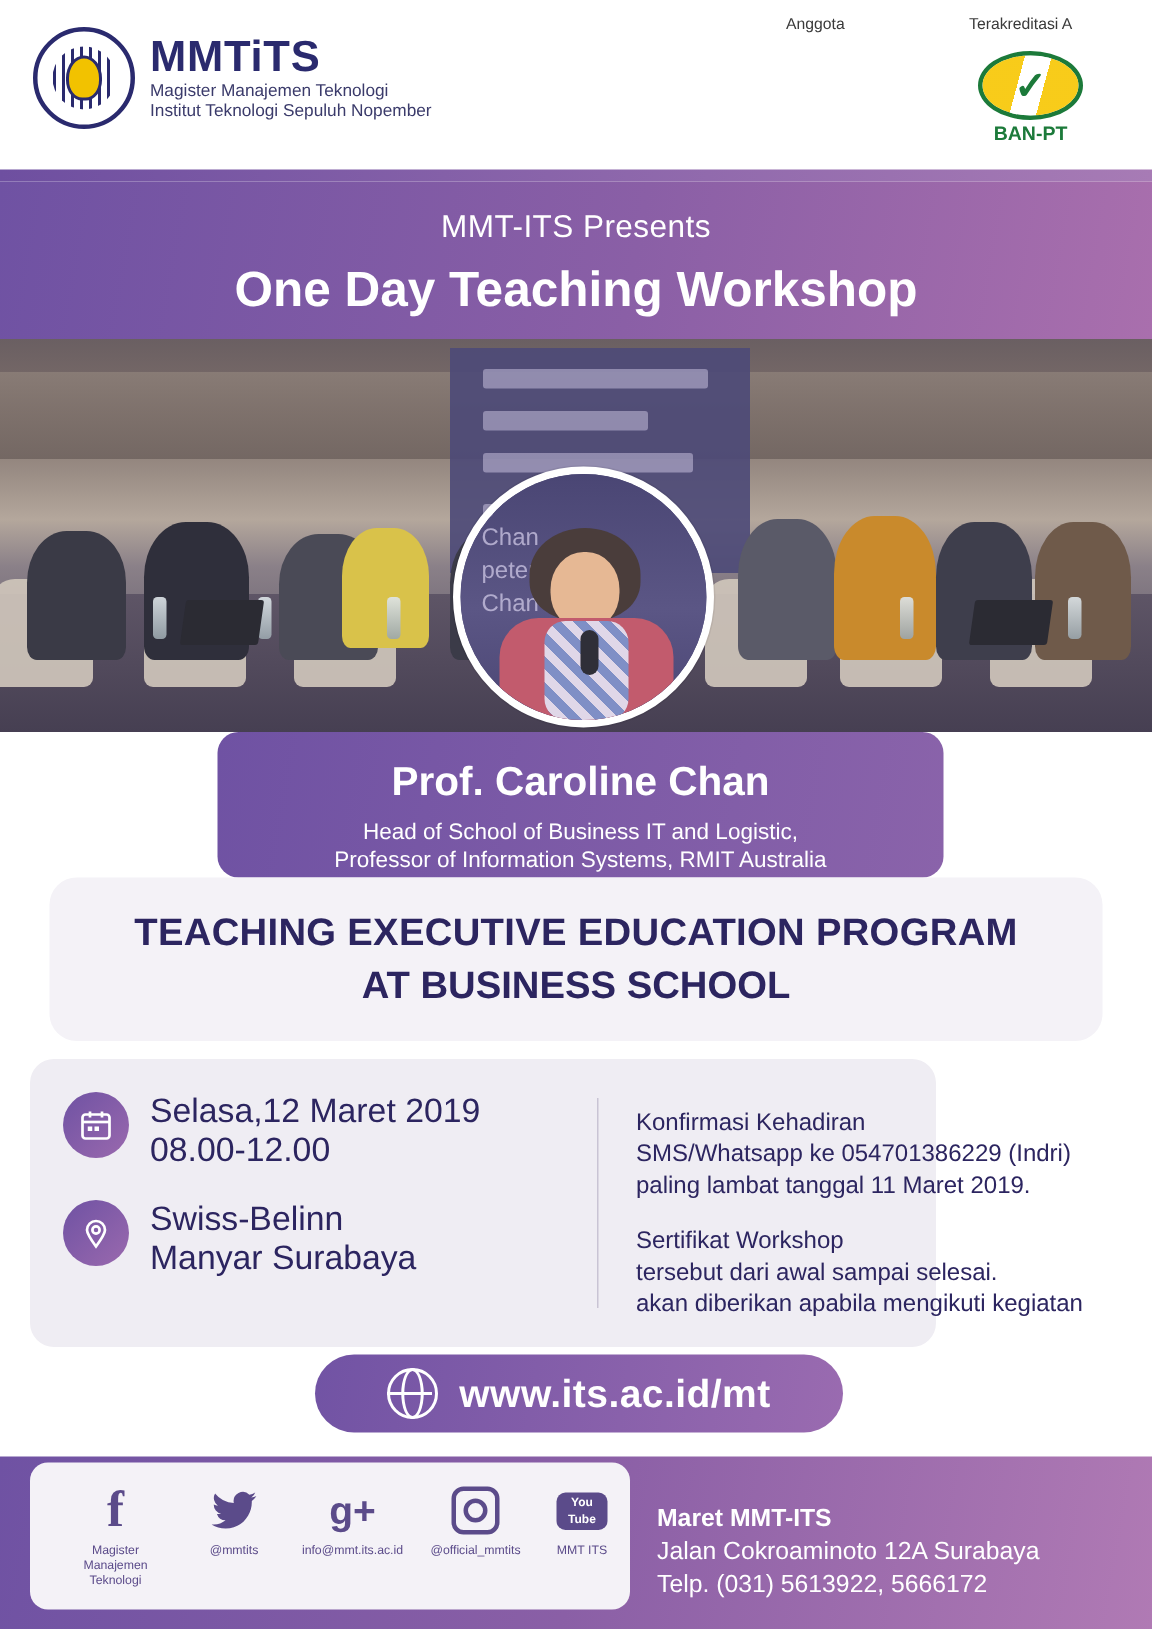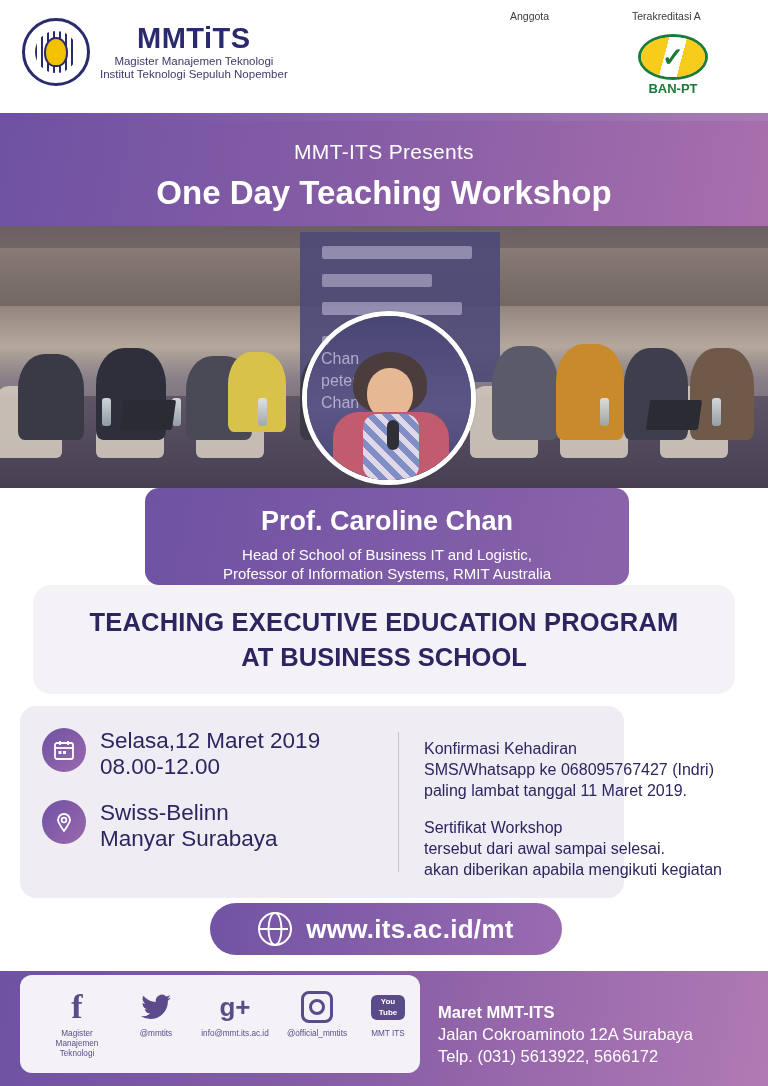--- a/index.html
+++ b/index.html
@@ -29,29 +29,29 @@
     background:
       repeating-linear-gradient(90deg,#2a2a6e 0 2px,transparent 2px 6px);
     position:relative;
     display:flex;align-items:center;justify-content:center;
   }
   .its-logo .petal{
     width:20px;height:26px;background:#f2c200;
     border-radius:50% 50% 45% 45%;
     border:2px solid #2a2a6e;
   }
-  .logo-text{line-height:1;text-align:center;}
+  .logo-text{line-height:1;}
   .logo-text .mmt{
     font-size:29px;font-weight:bold;color:#2a2a6e;letter-spacing:0.5px;
   }
   .logo-text .mmt .its{color:#2a2a6e;}
   .logo-text .sub1{font-size:11.5px;color:#3b3b6b;margin-top:3px;}
   .logo-text .sub2{font-size:11.5px;color:#3b3b6b;margin-top:1px;}
 
-  .accred{position:absolute;right:36px;top:10px;width:240px;height:95px;}
+  .accred{position:absolute;right:22px;top:10px;width:240px;height:95px;}
   .accred .lbl{
     position:absolute;top:0;font-size:10.5px;color:#3a3a3a;
   }
   .accred .lbl.a{left:18px;}
   .accred .lbl.b{left:140px;}
   .apmmi{position:absolute;left:0px;top:18px;width:118px;text-align:center;}
   .apmmi .ring{
     width:34px;height:34px;margin:0 auto;border-radius:50%;
     border:3px solid #39a65a;position:relative;
   }
@@ -405,21 +405,21 @@
         <div class="l1">Swiss-Belinn</div>
         <div class="l2">Manyar Surabaya</div>
       </div>
     </div>
   </div>
 
   <div class="vdiv"></div>
 
   <div class="info-right">
     <p>Konfirmasi Kehadiran</p>
-    <p>SMS/Whatsapp ke 068095767427 (Indri)</p>
+    <p>SMS/Whatsapp ke 054701386229 (Indri)</p>
     <p>paling lambat tanggal 11 Maret 2019.</p>
     <div class="gap"></div>
     <p>Sertifikat Workshop</p>
     <p>tersebut dari awal sampai selesai.</p>
     <p>akan diberikan apabila mengikuti kegiatan</p>
   </div>
 </div>
 
 <div class="webbtn">
   <div class="globe"></div>

